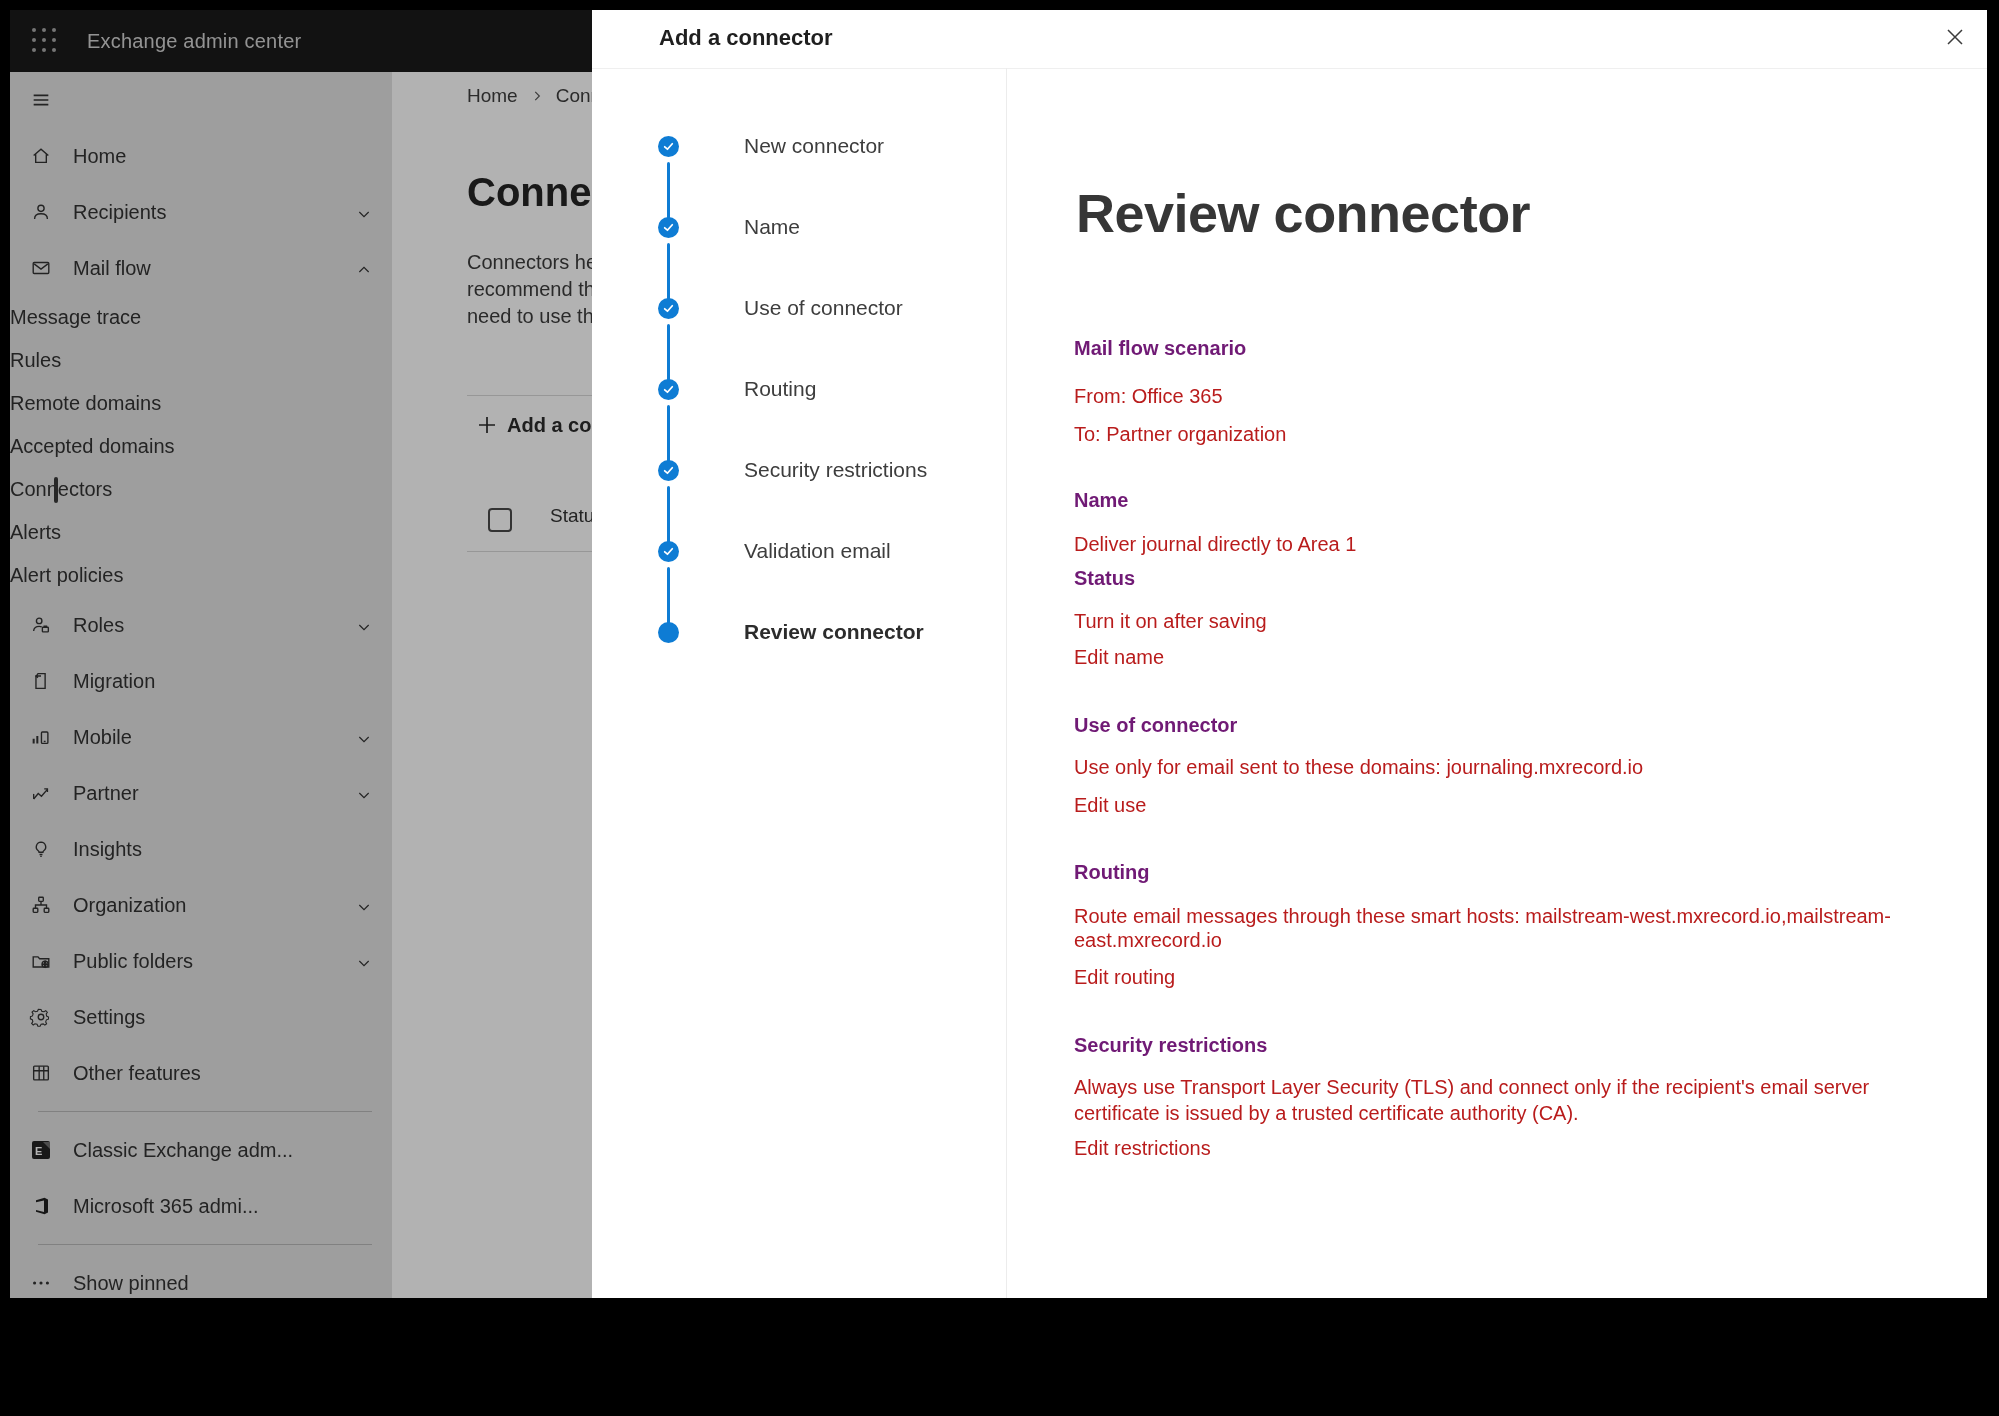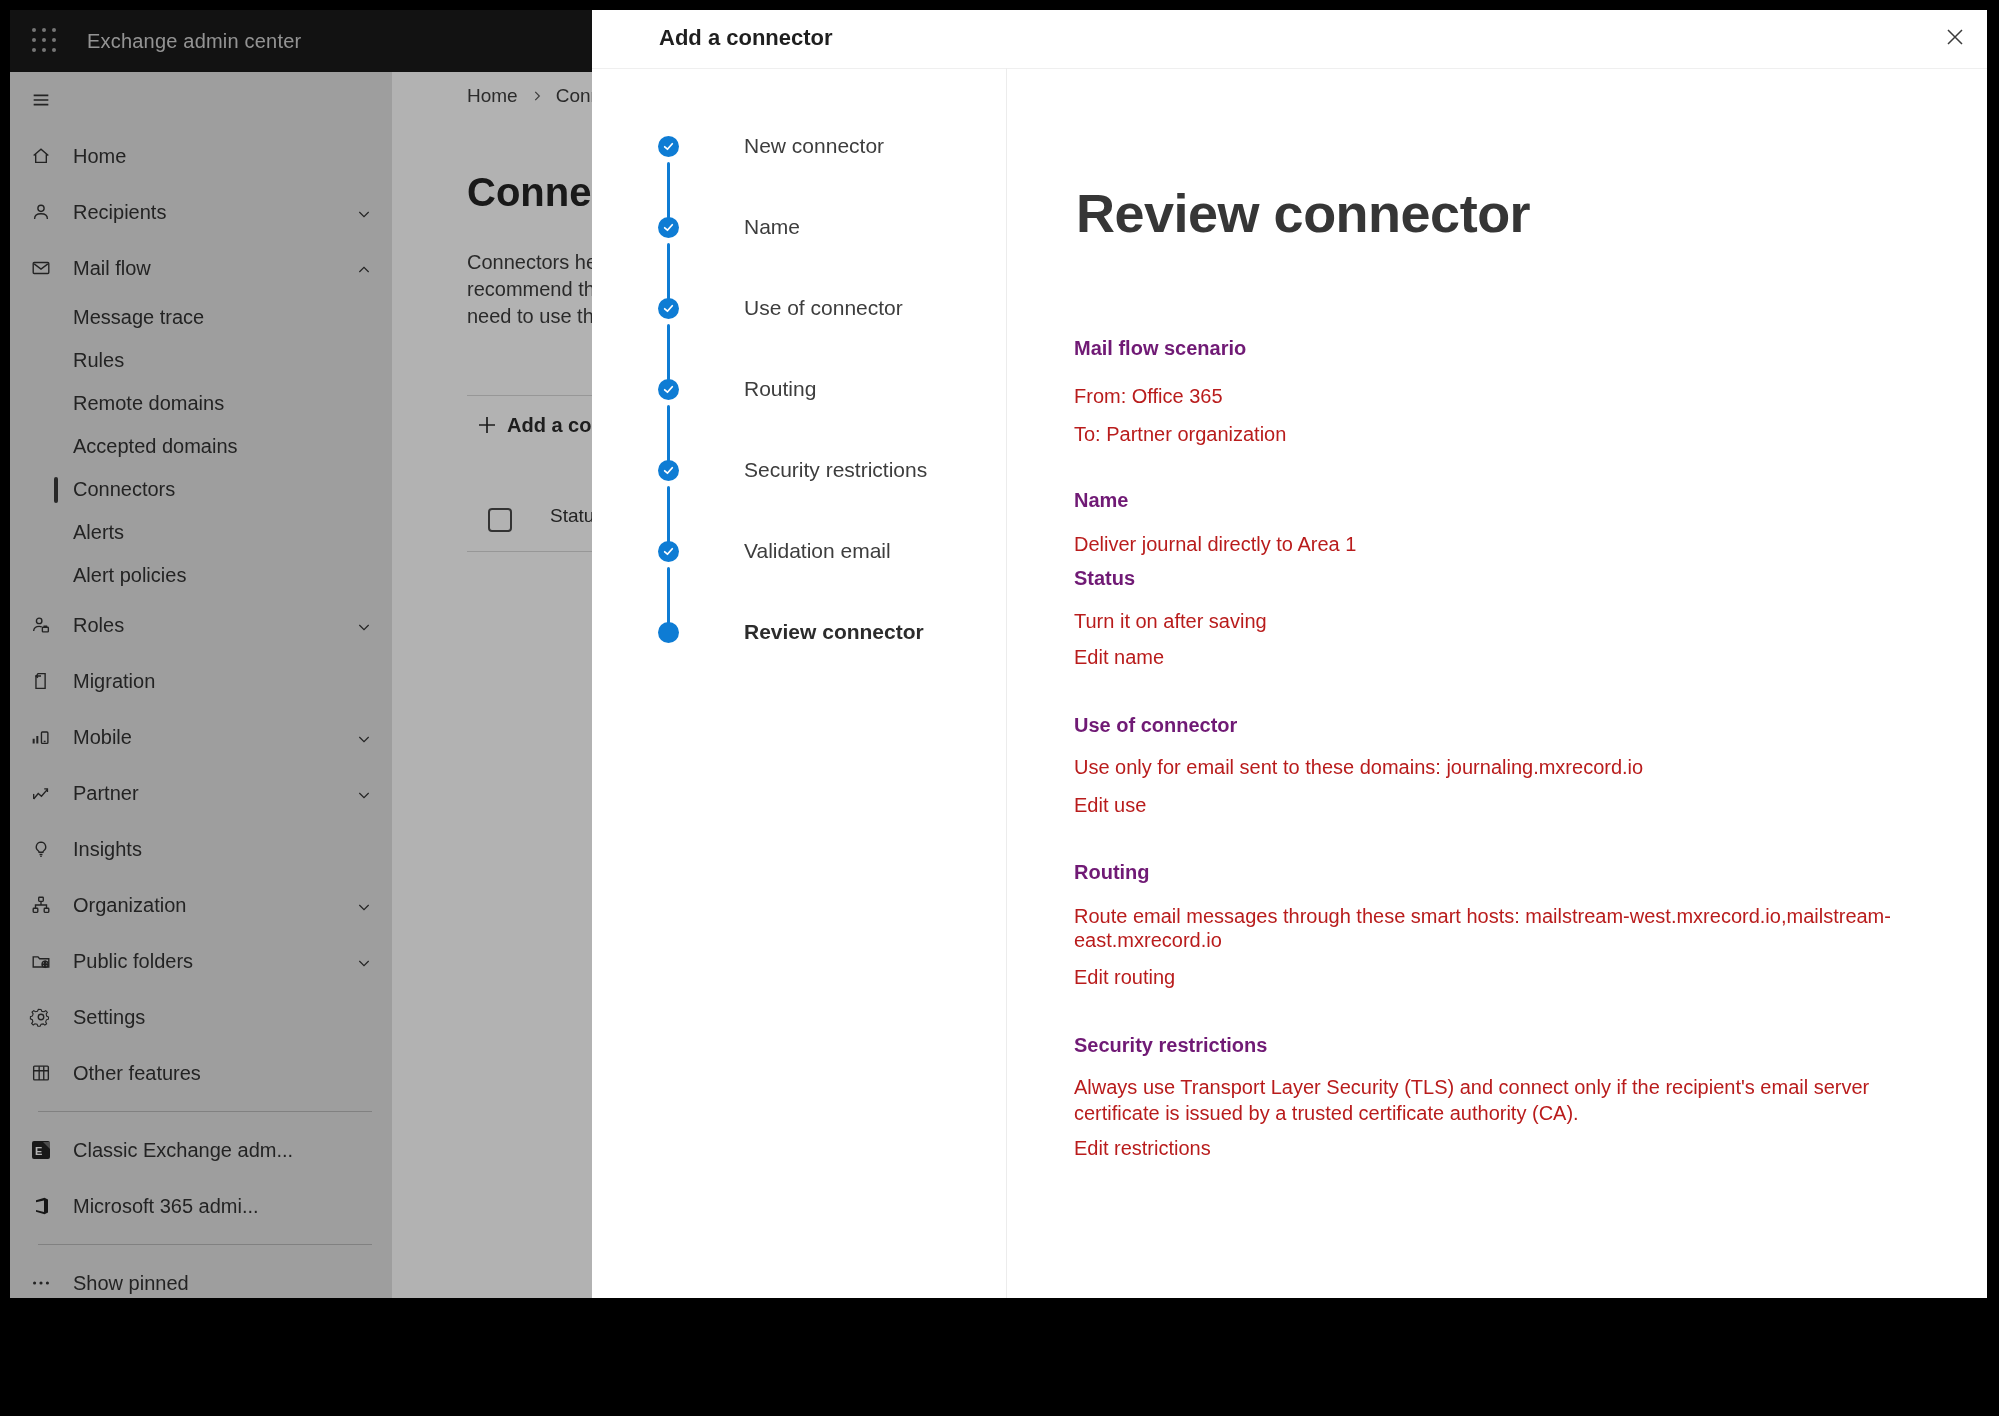--- a/index.html
+++ b/index.html
@@ -11,21 +11,21 @@
   
   .topbar{position:absolute;left:0;top:0;width:100%;height:62px;background:#1b1b1b;display:flex;align-items:center;z-index:1;}
   .waffle{width:26px;height:26px;margin-left:22px;display:grid;grid-template-columns:repeat(3,1fr);grid-template-rows:repeat(3,1fr);gap:4px;cursor:pointer;}
   .waffle i{width:4px;height:4px;border-radius:50%;background:#a7a7a7;}
   .app-title{color:#d3d3d3;font-size:20px;margin-left:29px;letter-spacing:.2px;}
 
   
   .sidebar{position:absolute;left:0;top:62px;width:382px;bottom:0;background:#e3e3e3;z-index:1;display:flex;flex-direction:column;}
   .nav-item{display:flex;align-items:center;color:#333;font-size:20px;cursor:pointer;position:relative;flex:0 0 auto;}
   .nav-item.top{height:56px;padding-left:20px;}
-  .nav-item.sub{height:43px;padding-left:63px;}
+  .nav-item.sub{height:43px;}
   .nav-item.burger{height:56px;padding-left:20px;}
   .nav-icon{width:22px;height:22px;display:inline-flex;align-items:center;justify-content:center;flex:0 0 22px;}
   .nav-icon svg{display:block;}
   .nav-label{margin-left:21px;white-space:nowrap;}
   .nav-item.sub .nav-label{margin-left:0;}
   .chev{position:absolute;right:20px;top:50%;transform:translateY(-50%);width:16px;height:16px;}
   .sel-bar{position:absolute;left:44px;top:50%;transform:translateY(-50%);width:4px;height:26px;background:#3a3a3a;border-radius:2px;}
   .side-div{height:1px;background:#b9b9b9;margin:10px 20px 10px 28px;flex:0 0 auto;}
 
   

